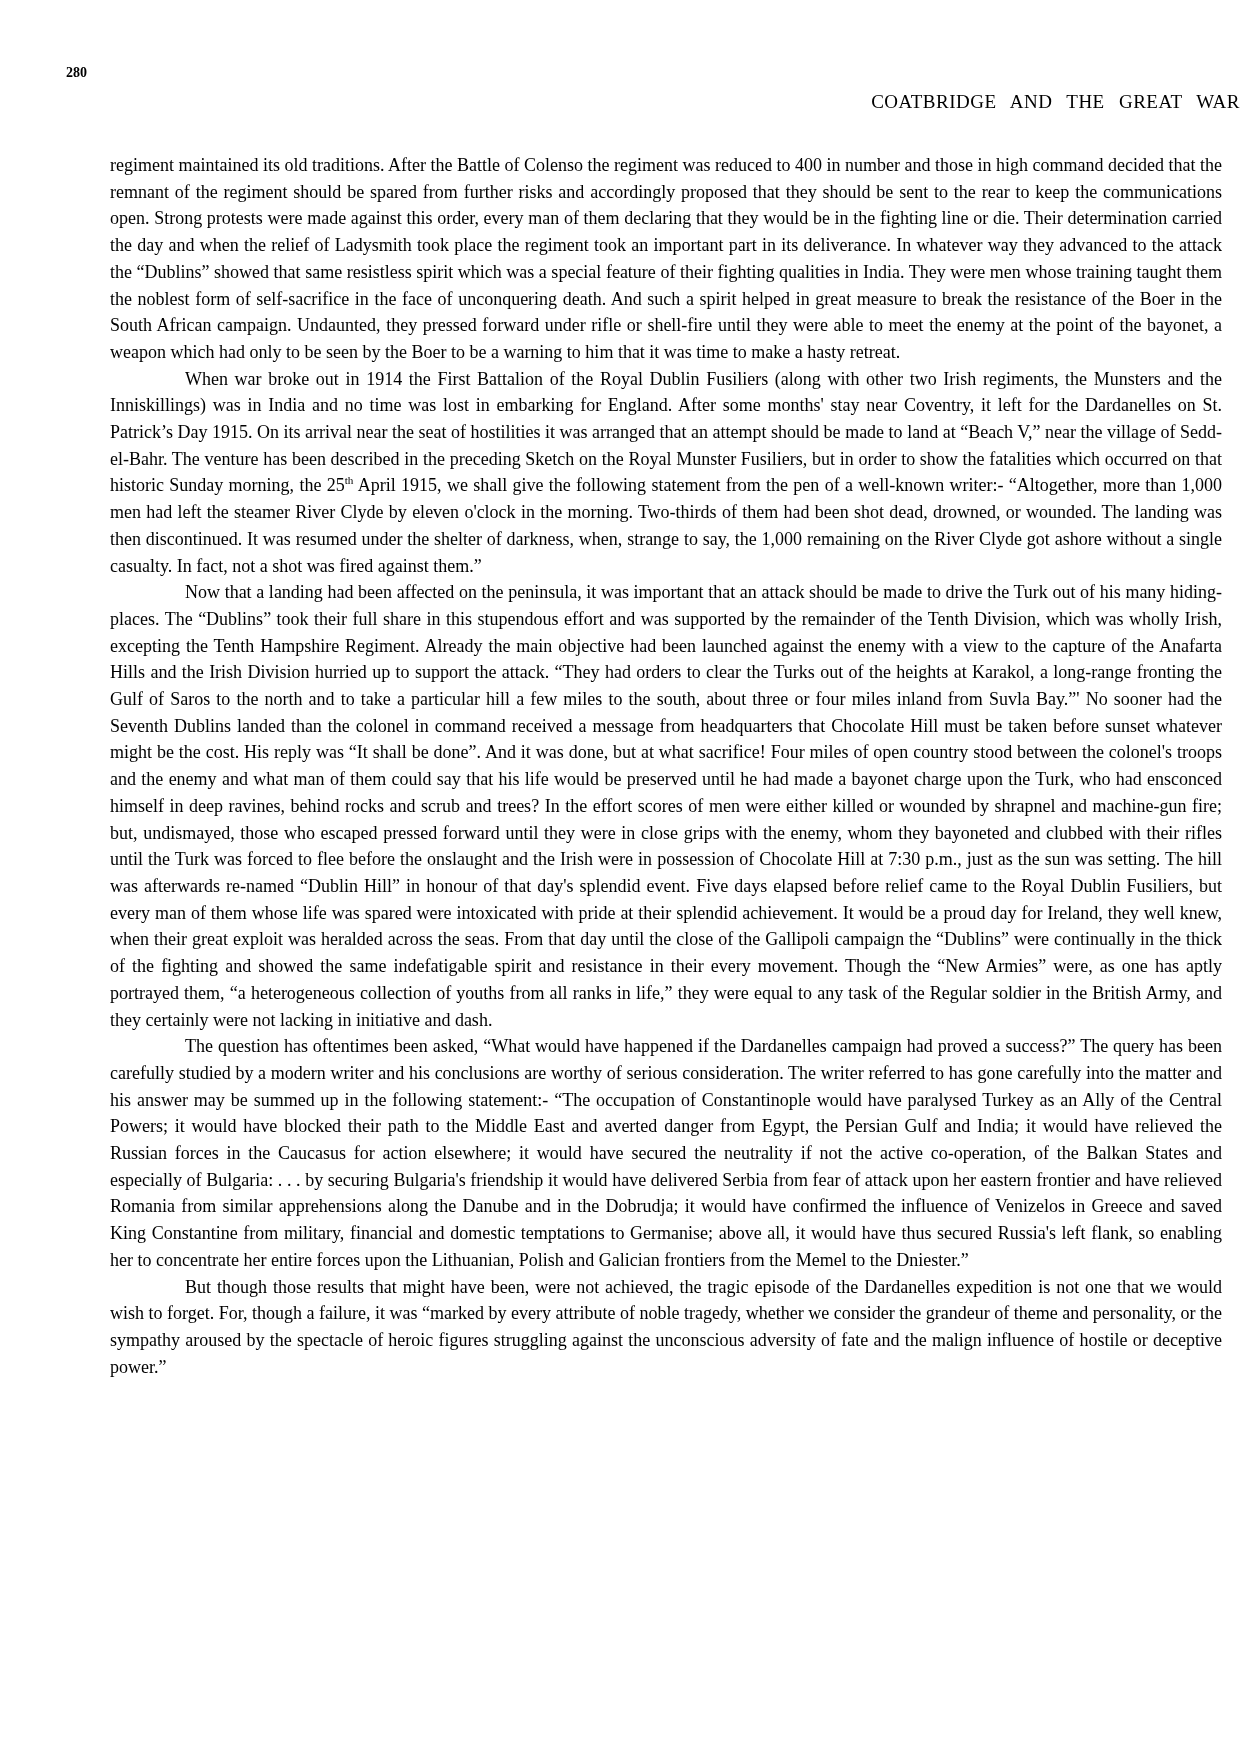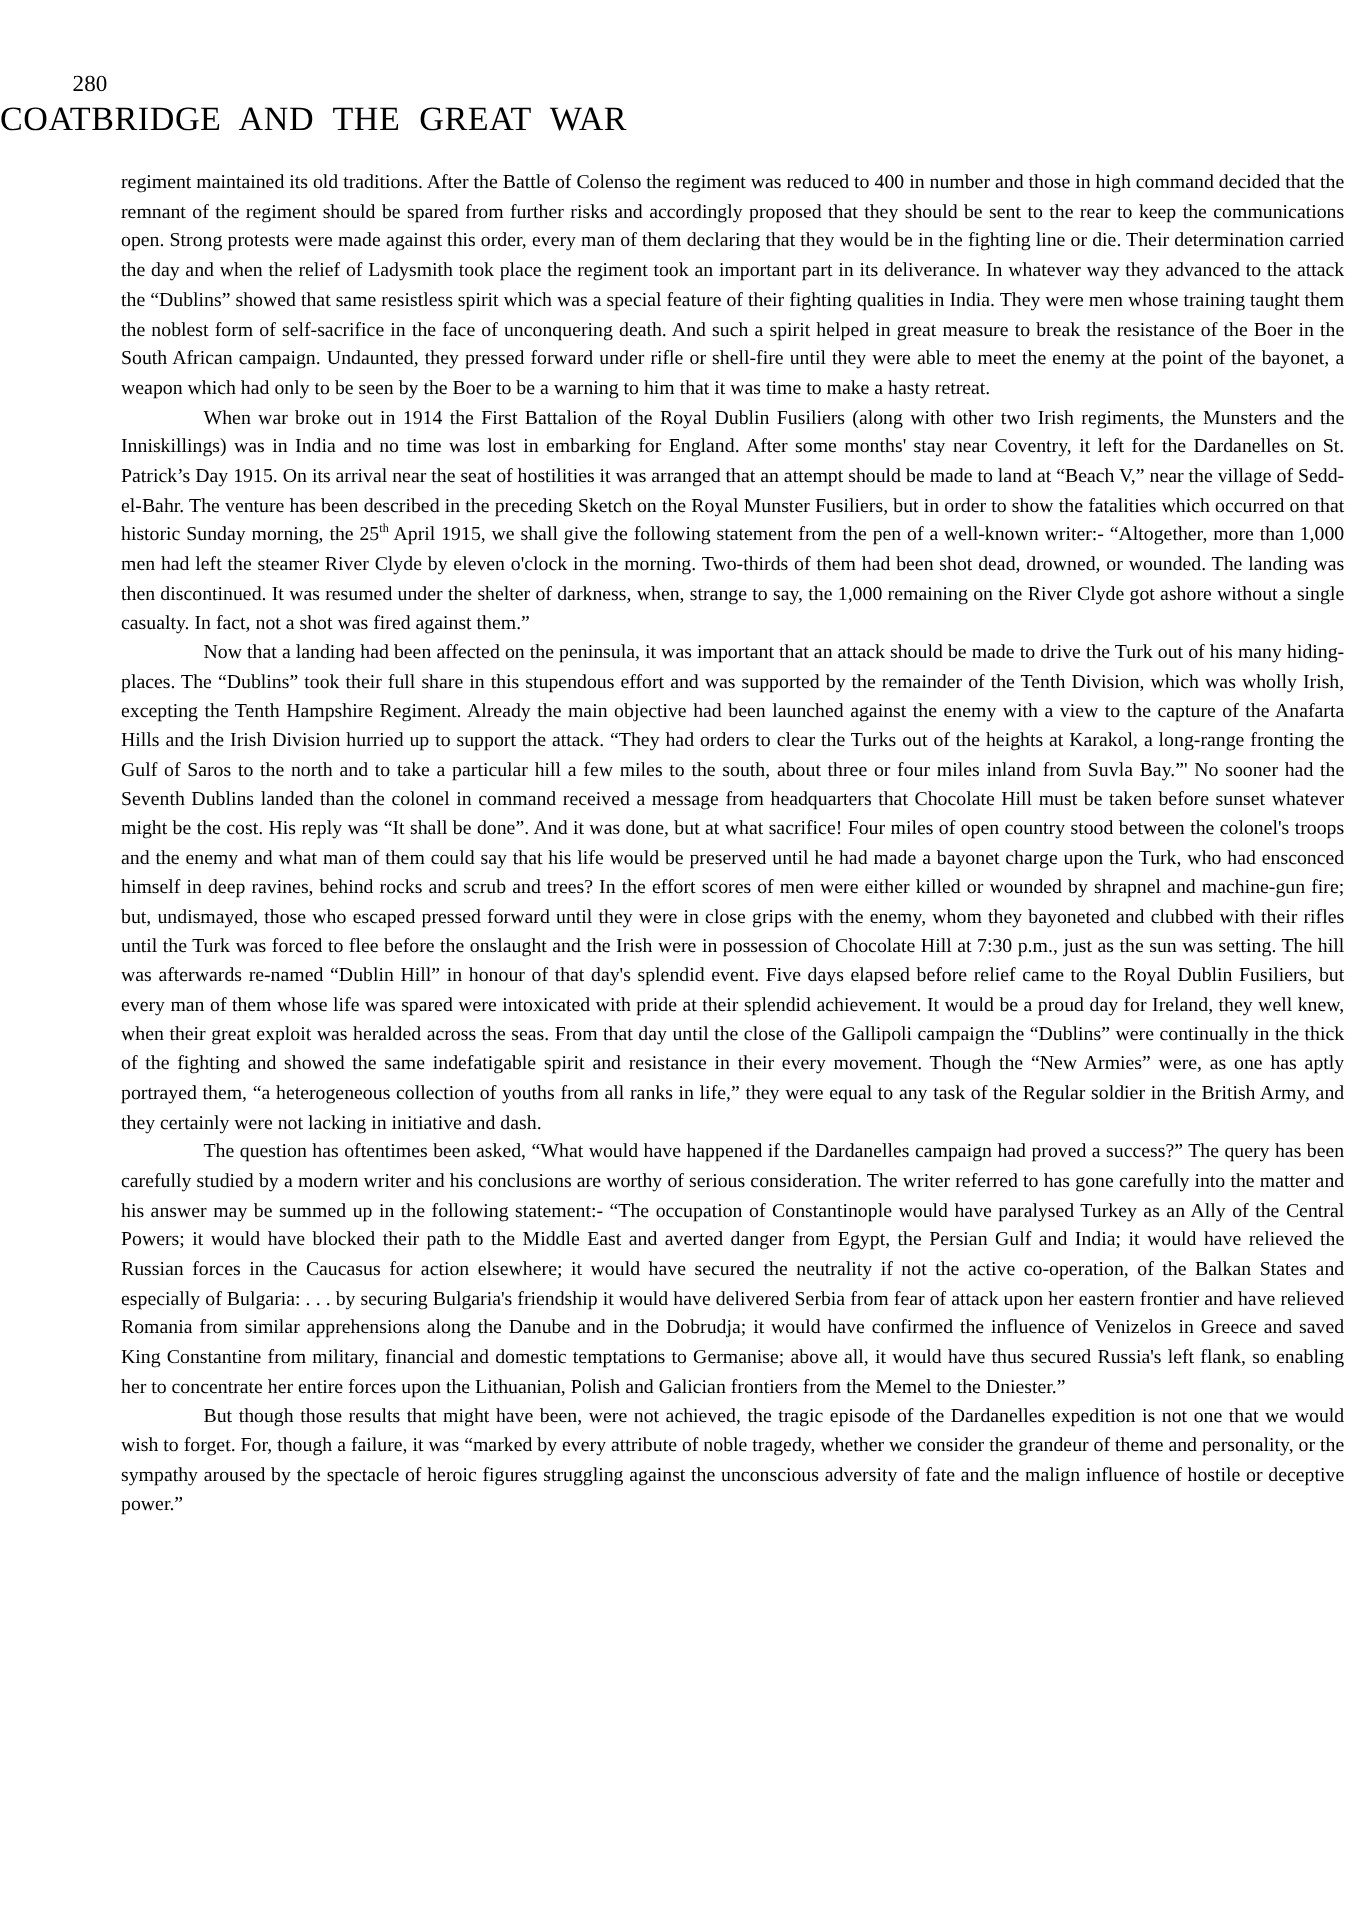--- a/index.html
+++ b/index.html
@@ -17,31 +17,32 @@
   }
   .page {
     position: absolute;
     inset: 0;
     background: #ffffff;
   }
   .page-number {
     position: absolute;
     left: 66px;
     top: 66px;
-    font-size: 21px;
+    font-size: 14px;
     line-height: 1;
+    font-weight: bold;
   }
   .page-title {
     position: absolute;
     left: 0;
     top: 92px;
     width: 100%;
     margin: 0;
-    text-align: left;
-    font-size: 31px;
+    text-align: right;
+    font-size: 19px;
     font-weight: normal;
     letter-spacing: 0.5px;
     word-spacing: 9px;
     line-height: 1;
   }
   .body-text {
     position: absolute;
     left: 66px;
     top: 152px;
     width: 1112px;

